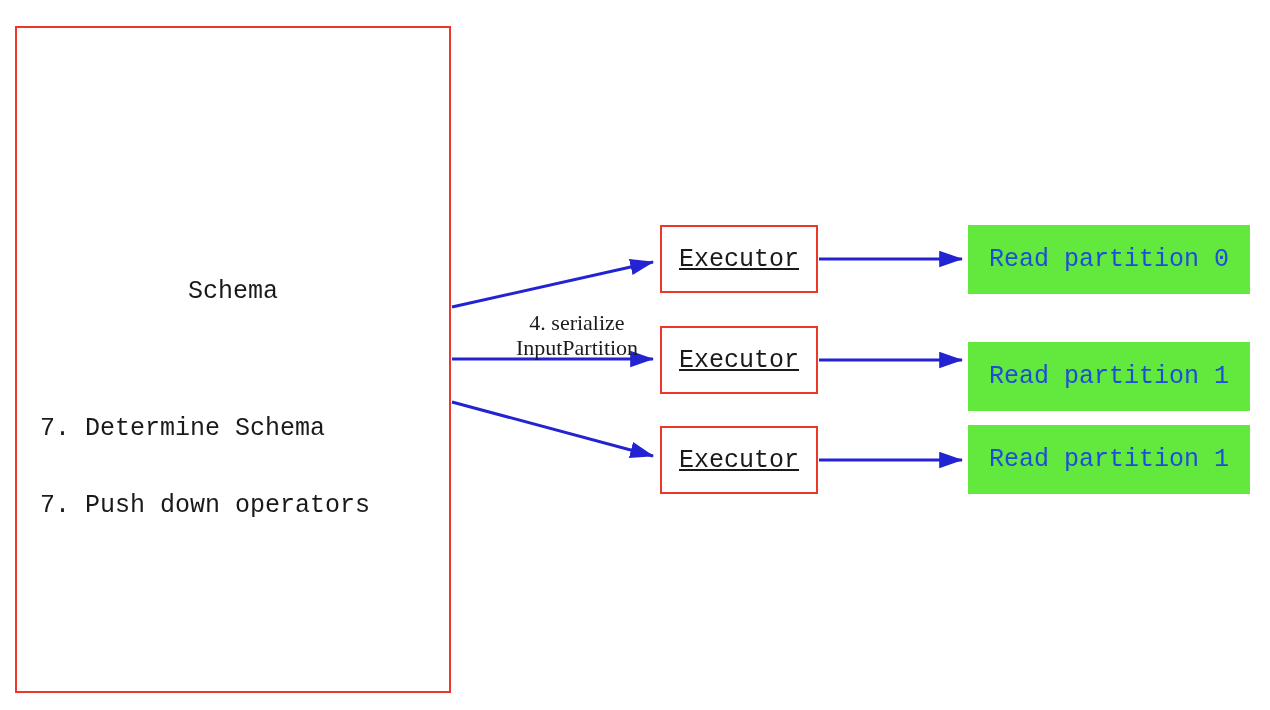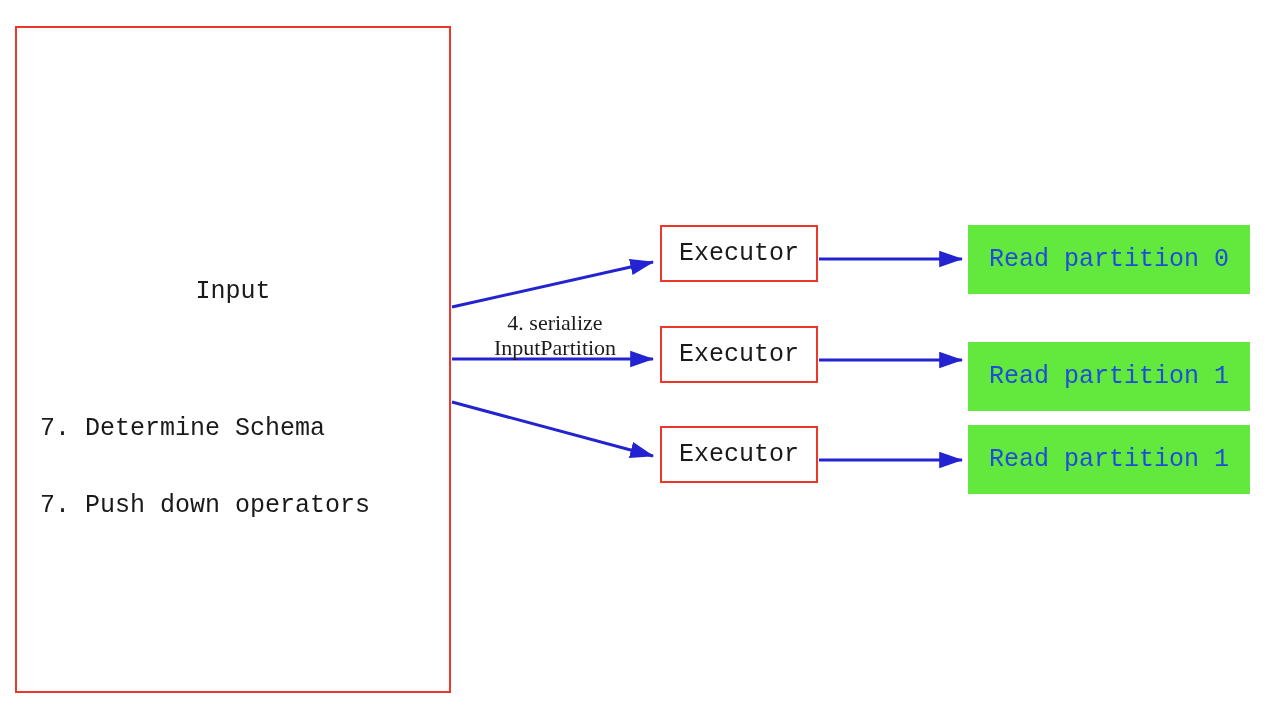--- a/index.html
+++ b/index.html
@@ -37,52 +37,53 @@
     font-size:25px;line-height:25.5px;
     white-space:pre;
   }
   .node{
     box-sizing:border-box;
     display:flex;align-items:center;justify-content:center;
     font-size:25px;
     white-space:pre;
   }
   .executor{
-    left:660px;width:158px;height:57px;
+    left:660px;width:158px;height:68px;
     border:2px solid var(--red);
     background:var(--bg);
+    text-decoration:underline;
   }
   .exec-0{top:225px;}
   .exec-1{top:326px;}
   .exec-2{top:426px;}
   .partition{
     left:968px;width:282px;height:69px;
     background:var(--green);
     color:#1d4ed8;
   }
   .part-0{top:225px;}
   .part-1{top:326px;margin-top:16px;}
   .part-2{top:425px;}
   .edge-label{
     font-family:"Liberation Serif","DejaVu Serif",serif;
     font-size:22px;line-height:25px;
     text-align:center;
     color:#1c1c1c;
   }
-  .label-serialize{left:455px;top:310px;width:200px;}
+  .label-serialize{left:477px;top:310px;width:200px;}
   .label-reader{left:792px;top:306px;width:200px;}
   svg.arrows{position:absolute;left:0;top:0;pointer-events:none;}
 </style>
 </head>
 <body>
 
 <div class="stage">
 
   <div class="abs driver-box"></div>
-  <div class="abs driver-title">Input</div>
+  <div class="abs driver-title">Schema</div>
   <div class="abs driver-steps">
     <div>7. Determine Schema</div>
     <div>7. Push down operators</div>
   </div>
 
   <svg class="arrows" width="1270" height="710" viewBox="0 0 1270 710">
     <defs>
       <marker id="ah" markerUnits="strokeWidth" markerWidth="8" markerHeight="6" refX="7.6" refY="2.75" orient="auto">
         <path d="M0,0 L8,2.75 L0,5.5 z" fill="#2323d1"></path>
       </marker>

